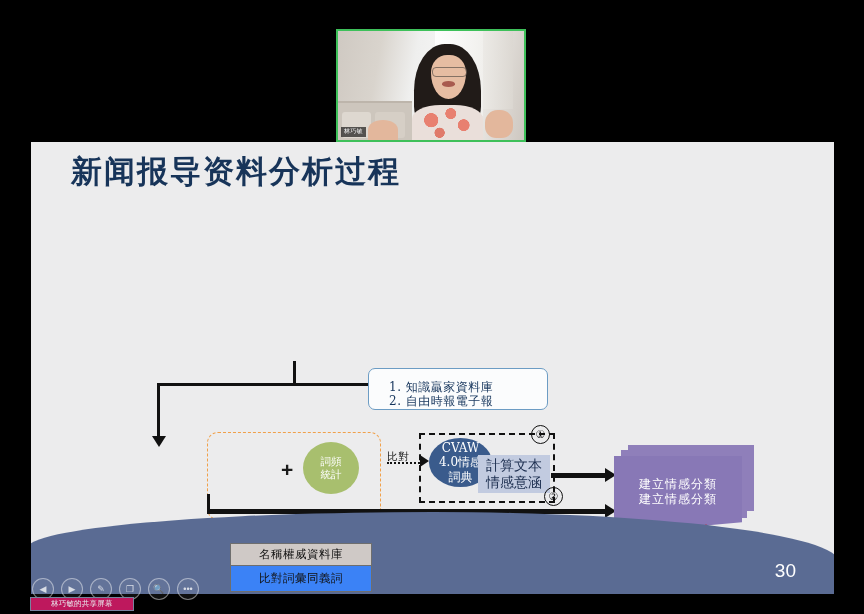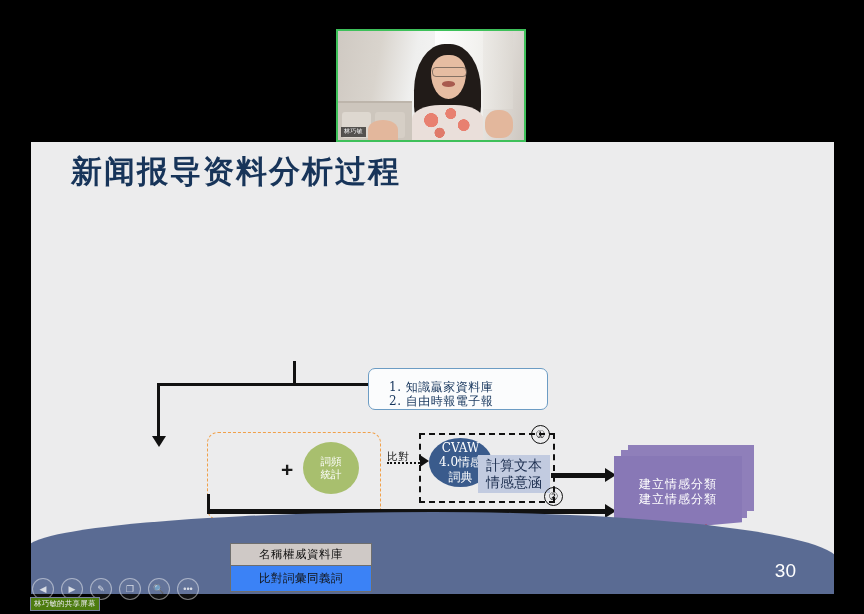--- a/index.html
+++ b/index.html
@@ -126,22 +126,22 @@
   .ah-up-red{border-left:6px solid transparent;border-right:6px solid transparent;border-bottom:10px solid #e01b14;}
   .dashline-v{position:absolute;width:0;border-left:3px dashed #e01b14;}
   .dotline-h{position:absolute;height:0;border-top:2.5px dotted #111;}
 
   
   #toolbar{position:absolute;left:32px;bottom:14px;display:flex;gap:7px;
            align-items:center;z-index:20;}
   .tb-btn{width:20px;height:20px;border-radius:50%;border:1.4px solid rgba(255,255,255,.45);
           display:flex;align-items:center;justify-content:center;
           color:rgba(255,255,255,.75);font-size:9px;background:rgba(255,255,255,.06);}
-  #share-label{position:absolute;left:30px;bottom:3px;background:#4d7c0f;
-               color:#e9eaee;font-size:7.5px;padding:1px 3px;border:1px solid #78839e;
+  #share-label{position:absolute;left:30px;bottom:3px;background:#be185d;
+               color:#e9eaee;font-size:7.5px;padding:1px 20px;border:1px solid #78839e;
                z-index:21;letter-spacing:.2px;}
 </style>
 </head>
 <body>
 
 <div id="stage">
 
   <div id="video">
     <div class="v-wall"></div>
     <div class="v-curtain"></div>

